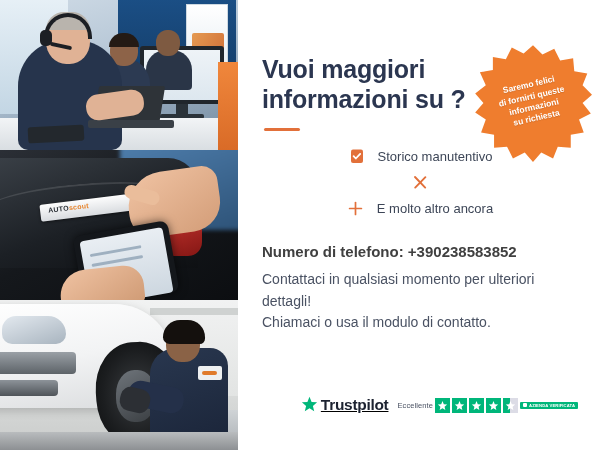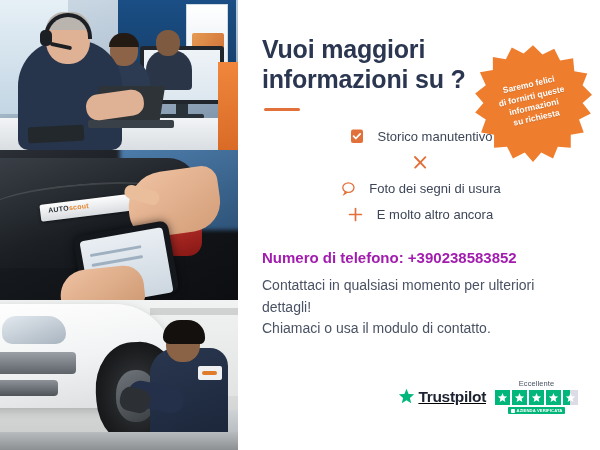--- a/index.html
+++ b/index.html
@@ -125,36 +125,36 @@
     background:#e07b2c; border-radius:2px; }
   .p3 .lift { position:absolute; left:0; top:132px; width:238px; height:18px;
     background: linear-gradient(180deg,#b9bcbe,#8d9093); }
   .p3 .bench { position:absolute; left:176px; top:110px; width:62px; height:40px;
     background: linear-gradient(180deg,#cfd3d6,#a9aeb2); }
 
   
   .panel { position:relative; flex:1 1 auto; height:450px; background:#ffffff; padding: 34px 22px 0 24px; }
 
   .headline { font-size: 25px; line-height: 1.2; font-weight: 700; color:#2b3650;
-    letter-spacing:-.2px; max-width: 215px; }
+    letter-spacing:-.2px; max-width: 215px; margin-top: 20px; }
   .rule { width: 36px; height: 3px; background:#e2703a; margin: 14px 0 12px 2px; border-radius:2px; }
 
   .features { list-style:none; margin-top: 2px; }
   .feature { display:flex; align-items:center; gap:12px; height: 26px; justify-content: center; }
   .feature .ficon { width:18px; height:18px; flex:0 0 18px; display:flex; align-items:center;
     justify-content:center; color:#e2703a; }
   .feature .flabel { font-size: 13px; color:#3d4657; }
 
-  .phone-title { margin-top: 22px; font-size: 15px; font-weight:700; color:#a21caf; }
+  .phone-title { margin-top: 22px; font-size: 15px; font-weight:700; color:#404040; }
   .phone-sub { margin-top: 9px; font-size: 14px; color:#4a5263; line-height: 1.55; }
 
   .tp { position:absolute; right: 22px; bottom: 36px; display:flex; align-items:center; gap:9px; }
   .tp-logo { display:flex; align-items:flex-start; gap:3px;text-decoration:underline; }
   .tp-name { font-size: 15.5px; font-weight:700; color:#1c2230; letter-spacing:-.3px; }
-  .tp-right { display:flex; flex-direction:column; align-items:center; gap:2px; }
+  .tp-right { display:flex; flex-direction:row; align-items:center; gap:2px; }
   .tp-word { font-size: 7.5px; color:#4a5263; letter-spacing:.1px; }
   .tp-stars { display:flex; gap:2px; }
   .tp-star { width:15px; height:15px; background:#00b67a; display:flex; align-items:center; justify-content:center; }
   .tp-star.half { background: linear-gradient(90deg,#00b67a 50%, #dcdce6 50%); }
   .tp-verified { display:flex; align-items:center; gap:2px; background:#00b67a;
     padding:1px 3px; border-radius:1px; }
   .tp-vtext { font-size:4.2px; color:#fff; letter-spacing:.1px; font-weight:700; white-space:nowrap; }
   .tp-vdot { width:4px; height:4px; background:#fff; border-radius:1px; flex:0 0 4px; }
 
   
@@ -260,29 +260,20 @@
         <span class="ficon">
           <svg width="17" height="17" viewBox="0 0 17 17" stroke="#e2703a" stroke-width="1.9" stroke-linecap="round" fill="none">
               <path d="M3 3l10.2 10.6"></path>
               <path d="M13.4 3.2L3.2 13.6"></path>
               <circle cx="8.3" cy="8.3" r="1.1" fill="#e2703a" stroke="none"></circle>
             </svg>
         </span>
       </li>
       <li class="feature">
         <span class="ficon">
-          <svg width="17" height="17" viewBox="0 0 17 17" stroke="#e2703a" stroke-width="1.3" fill="none">
-              <ellipse cx="8.4" cy="7.6" rx="5.6" ry="4.8"></ellipse>
-              <path d="M5.6 11.3L4.2 14.2l3.1-2.1"></path>
-            </svg>
-        </span>
-        <span class="flabel">Foto dei segni di usura</span>
-      </li>
-      <li class="feature">
-        <span class="ficon">
           <svg width="17" height="17" viewBox="0 0 17 17" stroke="#e2703a" stroke-width="1.7" stroke-linecap="round">
               <path d="M8.5 2.6v11.8"></path>
               <path d="M2.6 8.5h11.8"></path>
             </svg>
         </span>
         <span class="flabel">E molto altro ancora</span>
       </li>
     </ul>
 
     <div class="phone-title">

